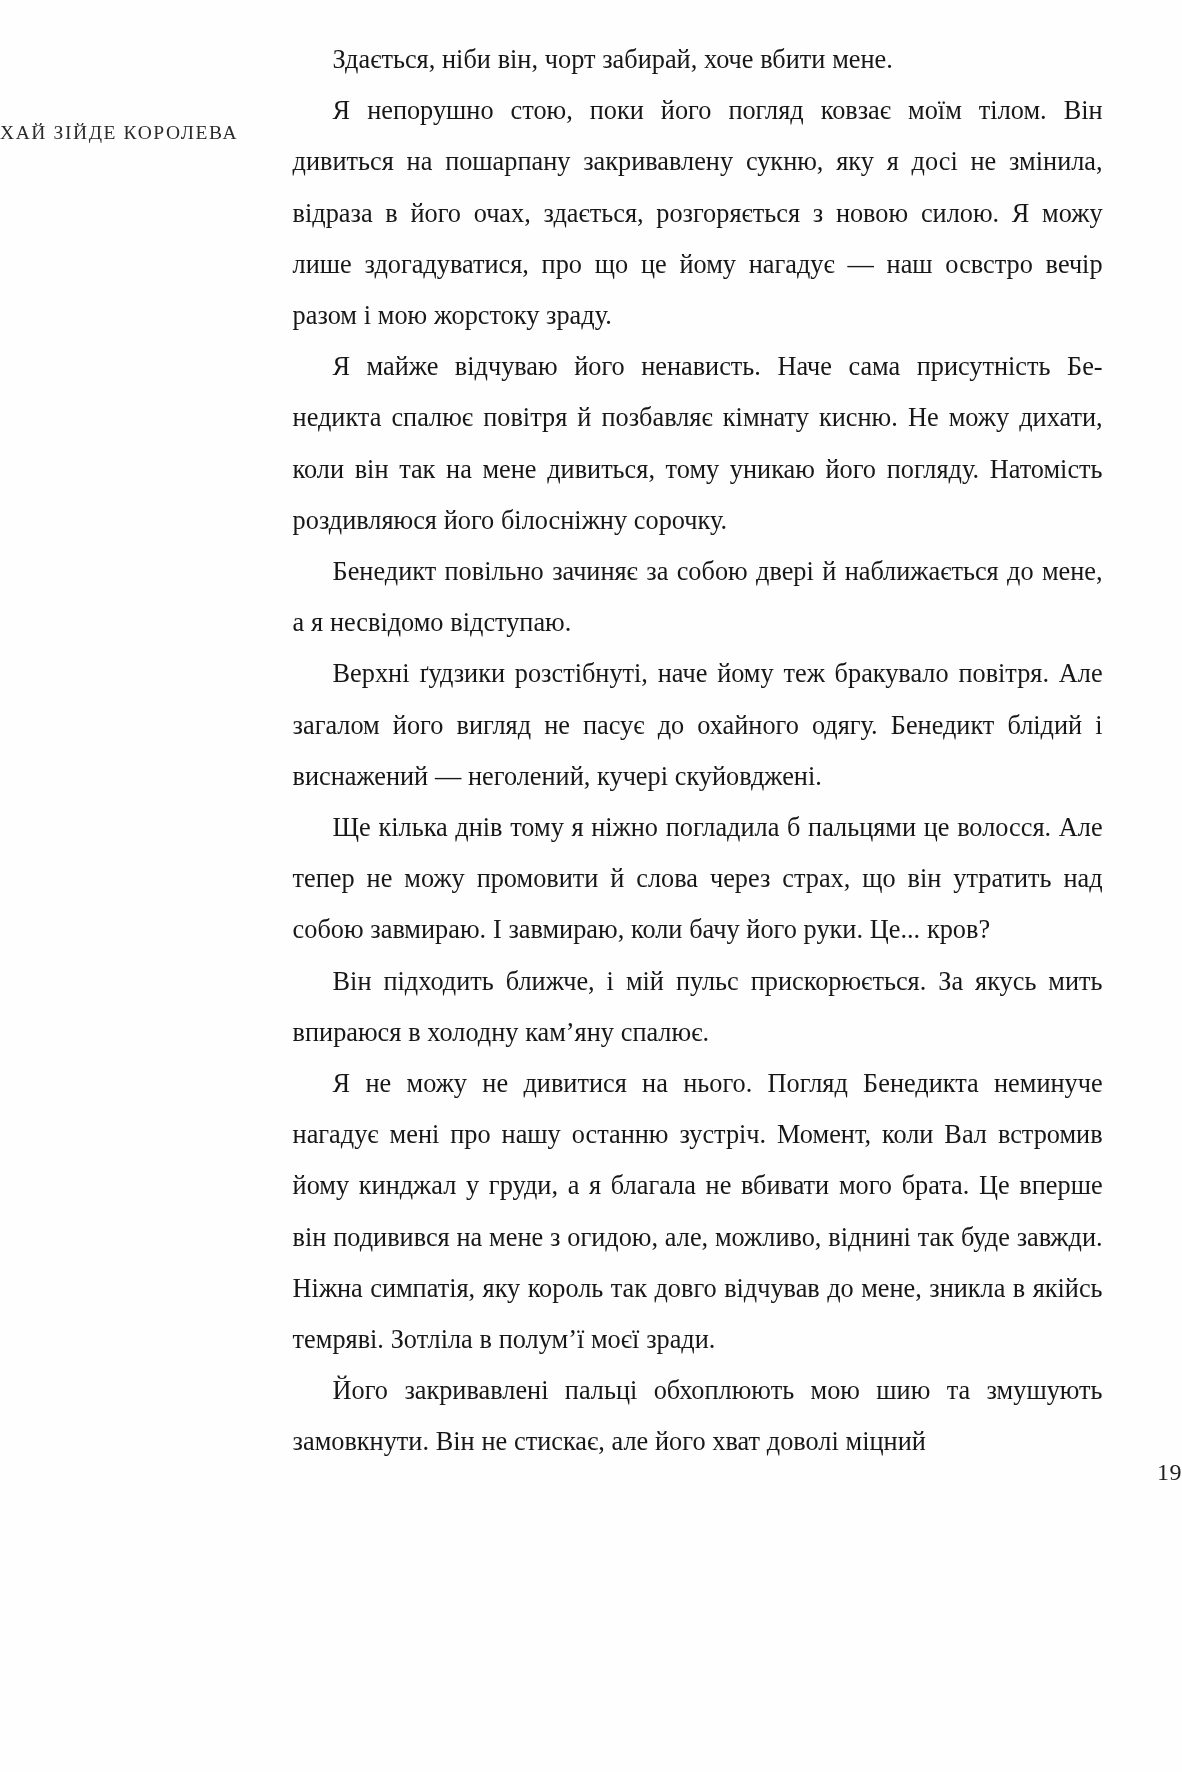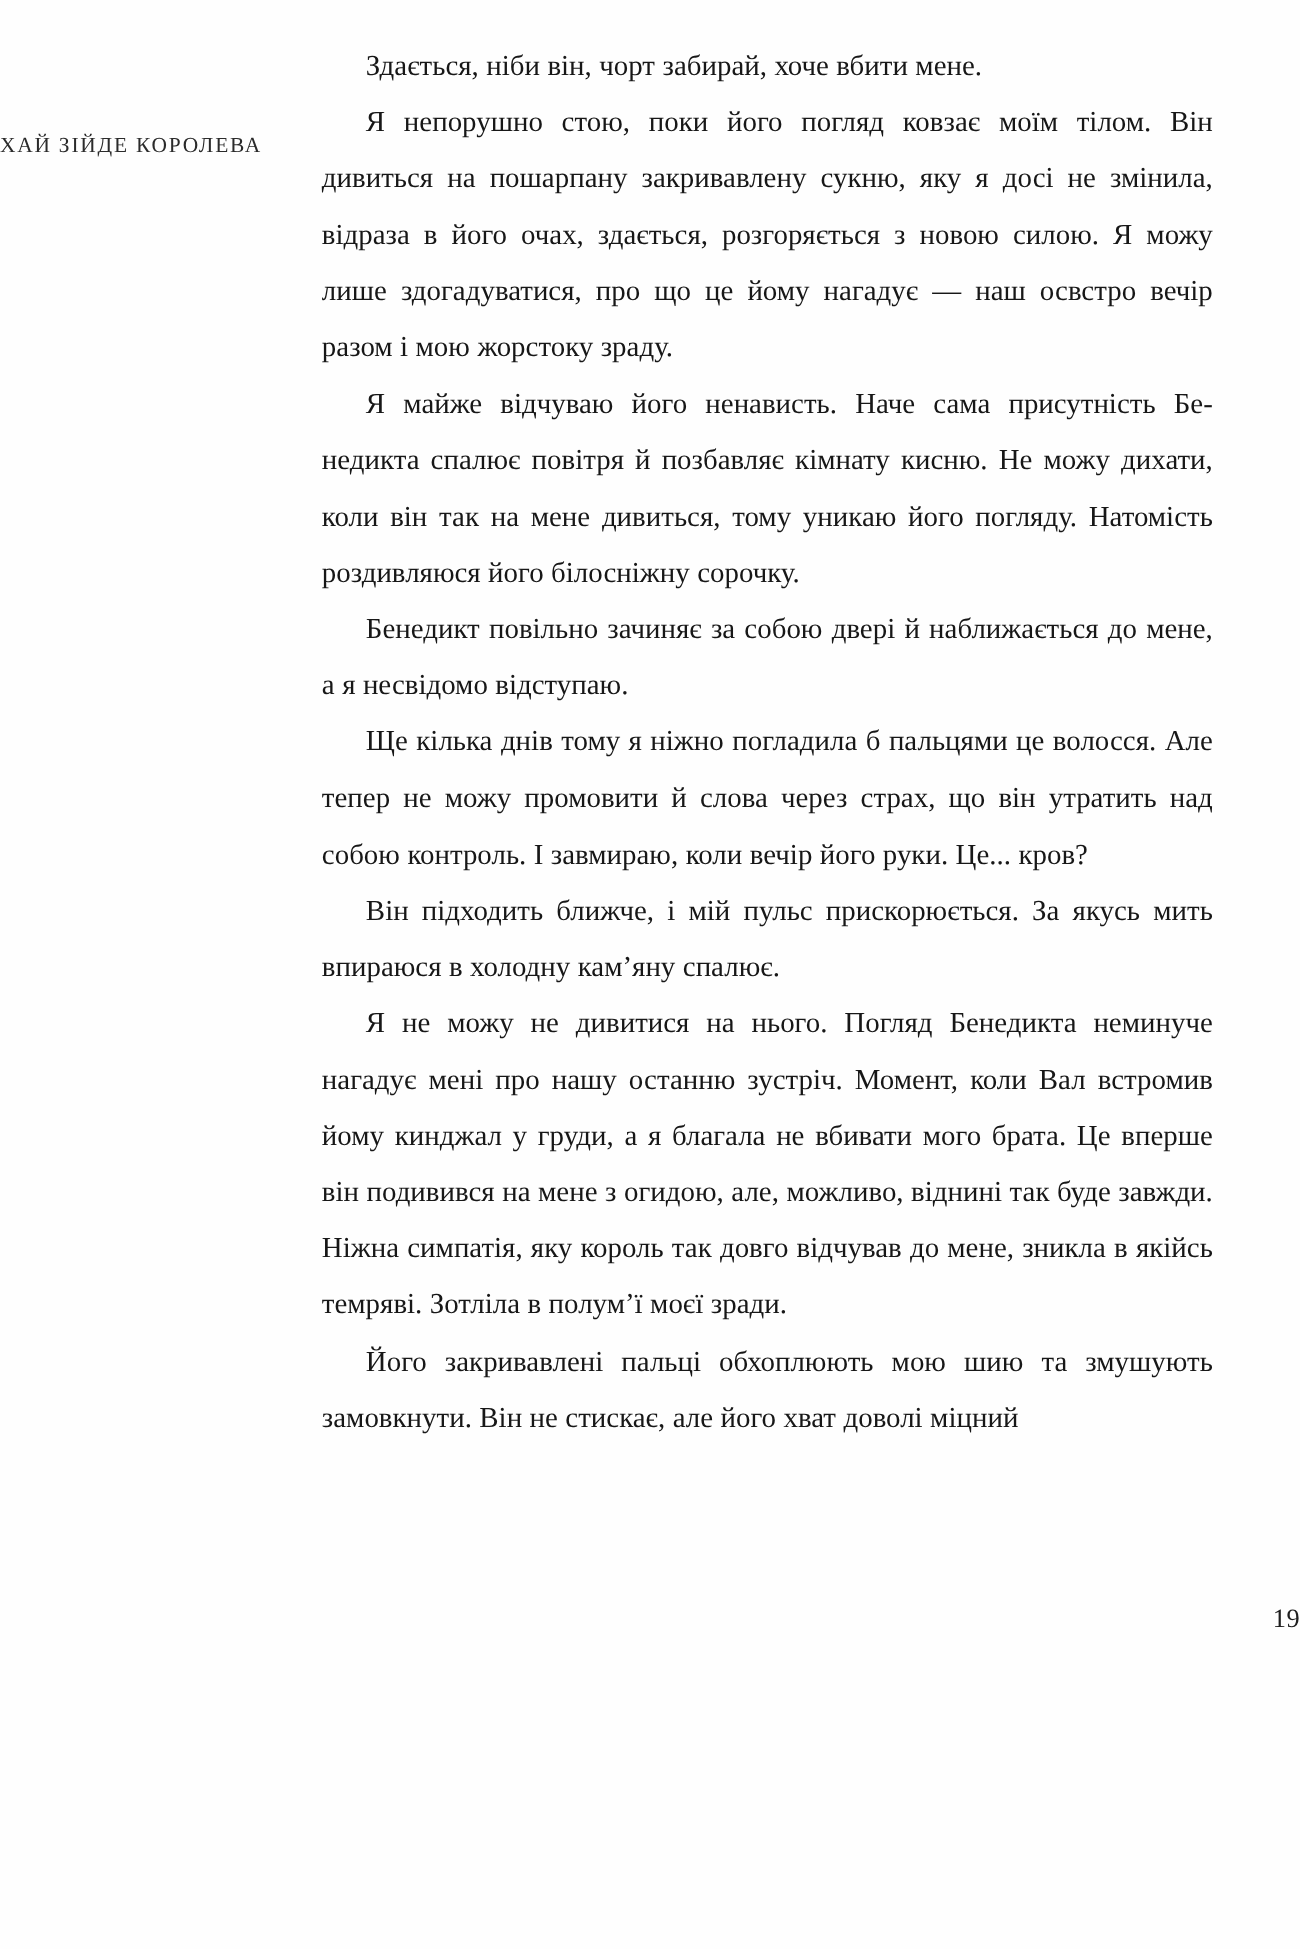--- a/index.html
+++ b/index.html
@@ -80,21 +80,22 @@
 
 <div class="page">
 
   <div class="running-head">ХАЙ ЗІЙДЕ КОРОЛЕВА</div>
 
   <div class="text-block">
     <p class="para">Здається, ніби він, чорт забирай, хоче вбити мене.</p>
     <p class="para">Я непорушно стою, поки його погляд ковзає моїм тілом. Він дивиться на пошарпану закривавлену сукню, яку я досі не змі­нила, відраза в його очах, здається, розгоряється з новою силою. Я можу лише здогадуватися, про що це йому нагадує — наш ос­встро вечір разом і мою жорстоку зраду.</p>
     <p class="para">Я майже відчуваю його ненависть. Наче сама присутність Бе­недикта спалює повітря й позбавляє кімнату кисню. Не можу дихати, коли він так на мене дивиться, тому уникаю його по­гляду. Натомість роздивляюся його білосніжну сорочку.</p>
     <p class="para">Бенедикт повільно зачиняє за собою двері й наближається до мене, а я несвідомо відступаю.</p>
-    <p class="para">Ще кілька днів тому я ніжно погладила б пальцями це во­лосся. Але тепер не можу промовити й слова через страх, що він утратить над собою контроль. І завмираю, коли вечір його руки. Це... кров?</p>
+    <p class="para">Верхні ґудзики розстібнуті, наче йому теж бракувало повітря. Але загалом його вигляд не пасує до охайного одягу. Бенедикт блідий і виснажений — неголений, кучері скуйовджені.</p>
+    <p class="para">Ще кілька днів тому я ніжно погладила б пальцями це во­лосся. Але тепер не можу промовити й слова через страх, що він утратить над собою завмираю. І завмираю, коли бачу його руки. Це... кров?</p>
     <p class="para">Він підходить ближче, і мій пульс прискорюється. За якусь мить впираюся в холодну кам’яну спалює.</p>
     <p class="para">Я не можу не дивитися на нього. Погляд Бенедикта неминуче нагадує мені про нашу останню зустріч. Момент, коли Вал встро­мив йому кинджал у груди, а я благала не вбивати мого брата. Це вперше він подивився на мене з огидою, але, можливо, віднині так буде завжди. Ніжна симпатія, яку король так довго відчував до мене, зникла в якійсь темряві. Зотліла в полум’ї моєї зради.</p>
     <p class="para last-open">Його закривавлені пальці обхоплюють мою шию та змушу­ють замовкнути. Він не стискає, але його хват доволі міцний</p>
   </div>
 
   <div class="folio-wrap">
     <span class="folio">19</span>
   </div>
 
 </div>

